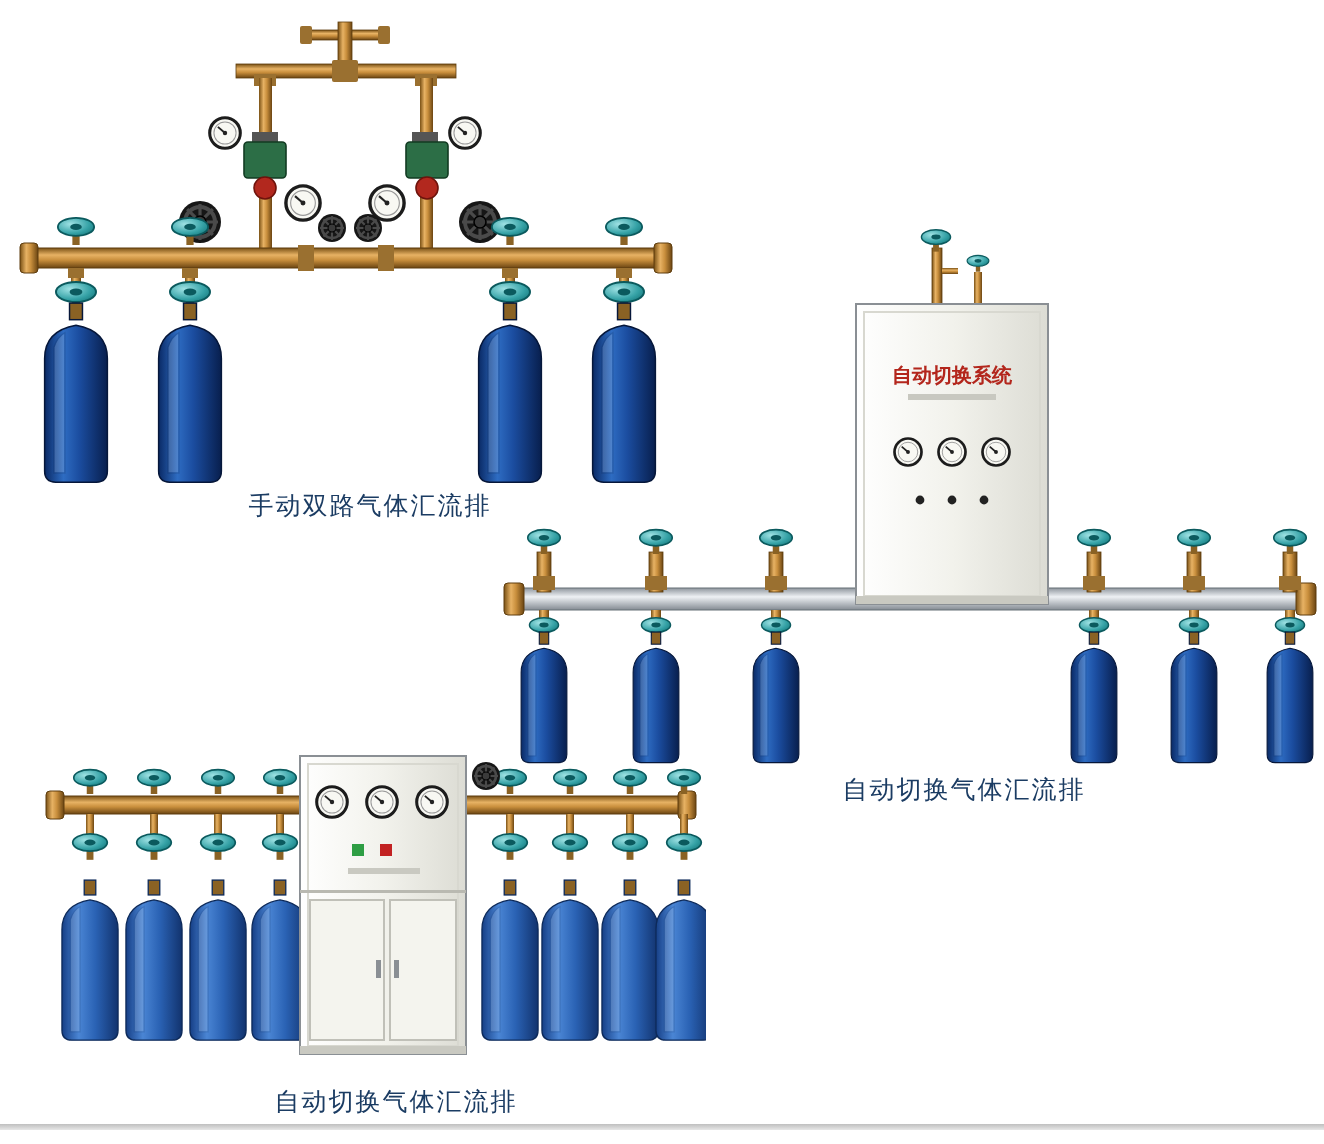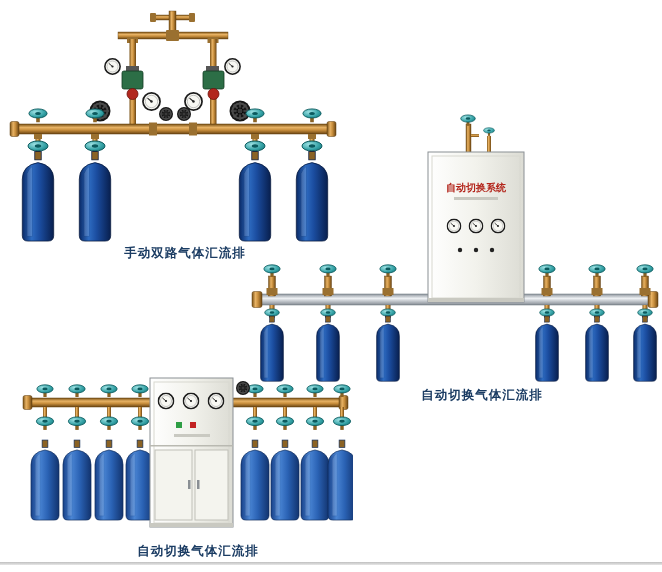--- a/index.html
+++ b/index.html
@@ -3,21 +3,21 @@
 <meta charset="utf-8">
 <style>
   html,body{margin:0;padding:0;background:#fff;}
   .canvas{
     position:relative;width:662px;height:572px;background:#fff;
     font-family:"DejaVu Sans","Liberation Sans",sans-serif;overflow:hidden;
   }
   .fig{position:absolute;}
   .caption{
     position:absolute;width:170px;text-align:center;
-    font-size:12.5px;font-weight:bold;color:#1b3c63;letter-spacing:1px;
+    font-size:12.5px;font-weight:normal;color:#1b3c63;letter-spacing:1px;
     font-family:"DejaVu Sans","Liberation Sans",sans-serif;
   }
   .cap1{left:100px;top:245px;}
   .cap2{left:397px;top:387px;}
   .cap3{left:113px;top:543px;}
   .bottom-divider{
     position:absolute;left:0;top:562px;width:662px;height:3px;
     background:linear-gradient(#bfbfbf,#e7e7e7);
   }
 </style>

